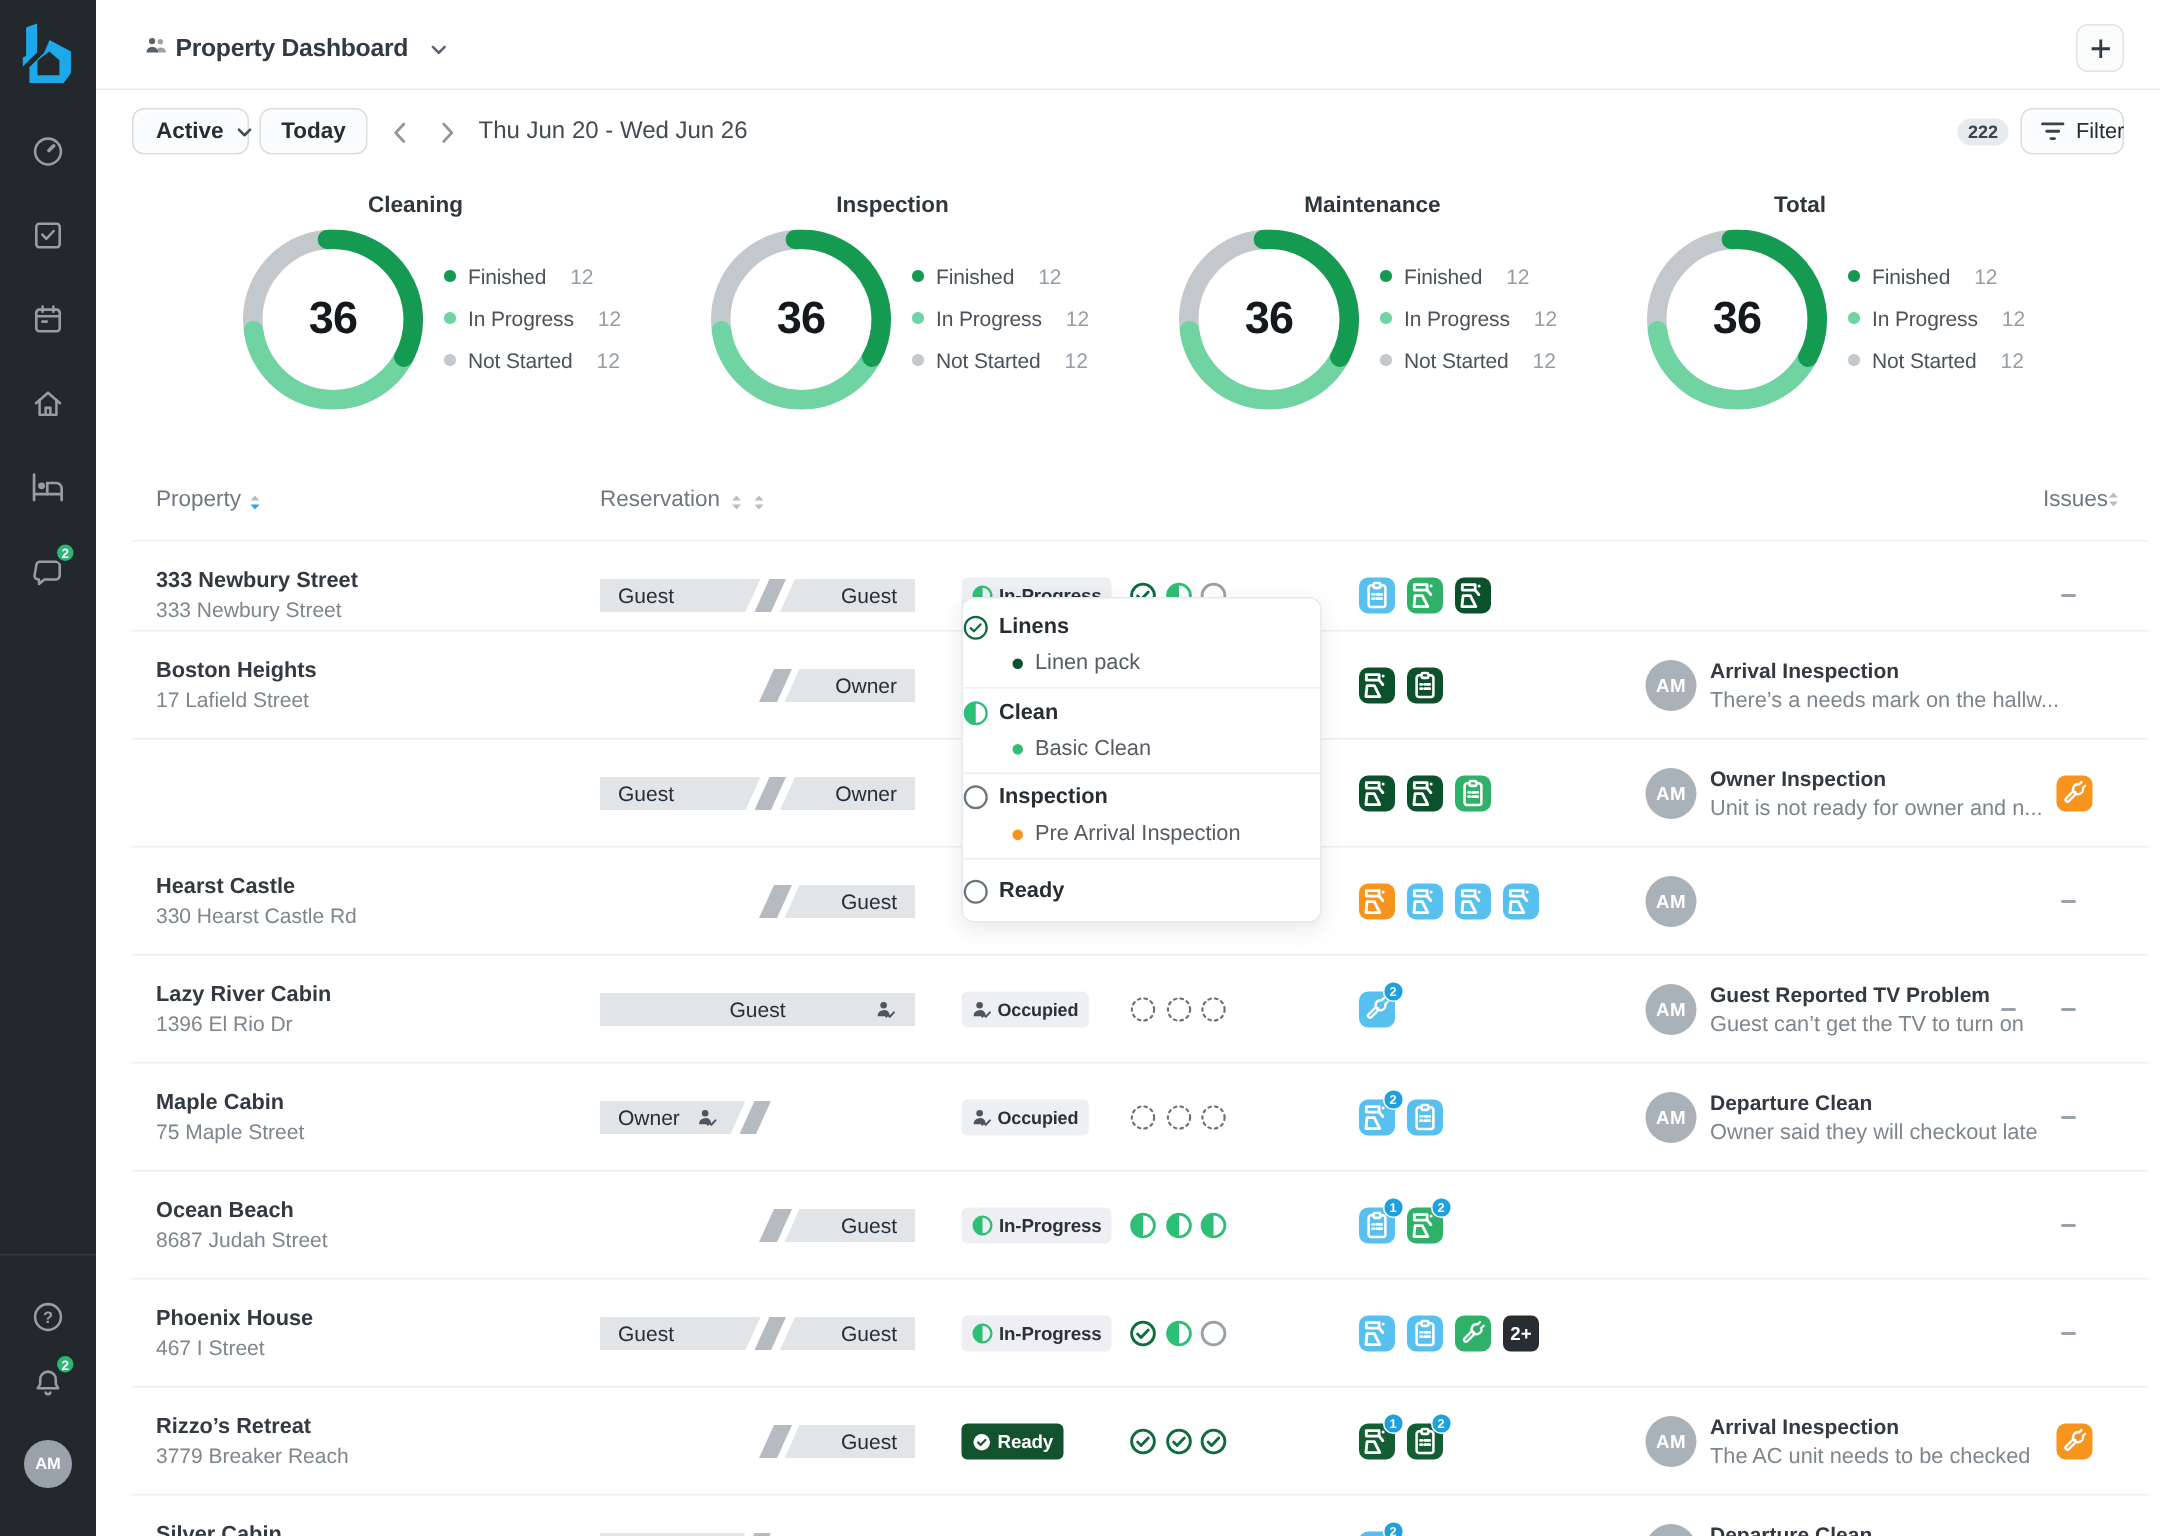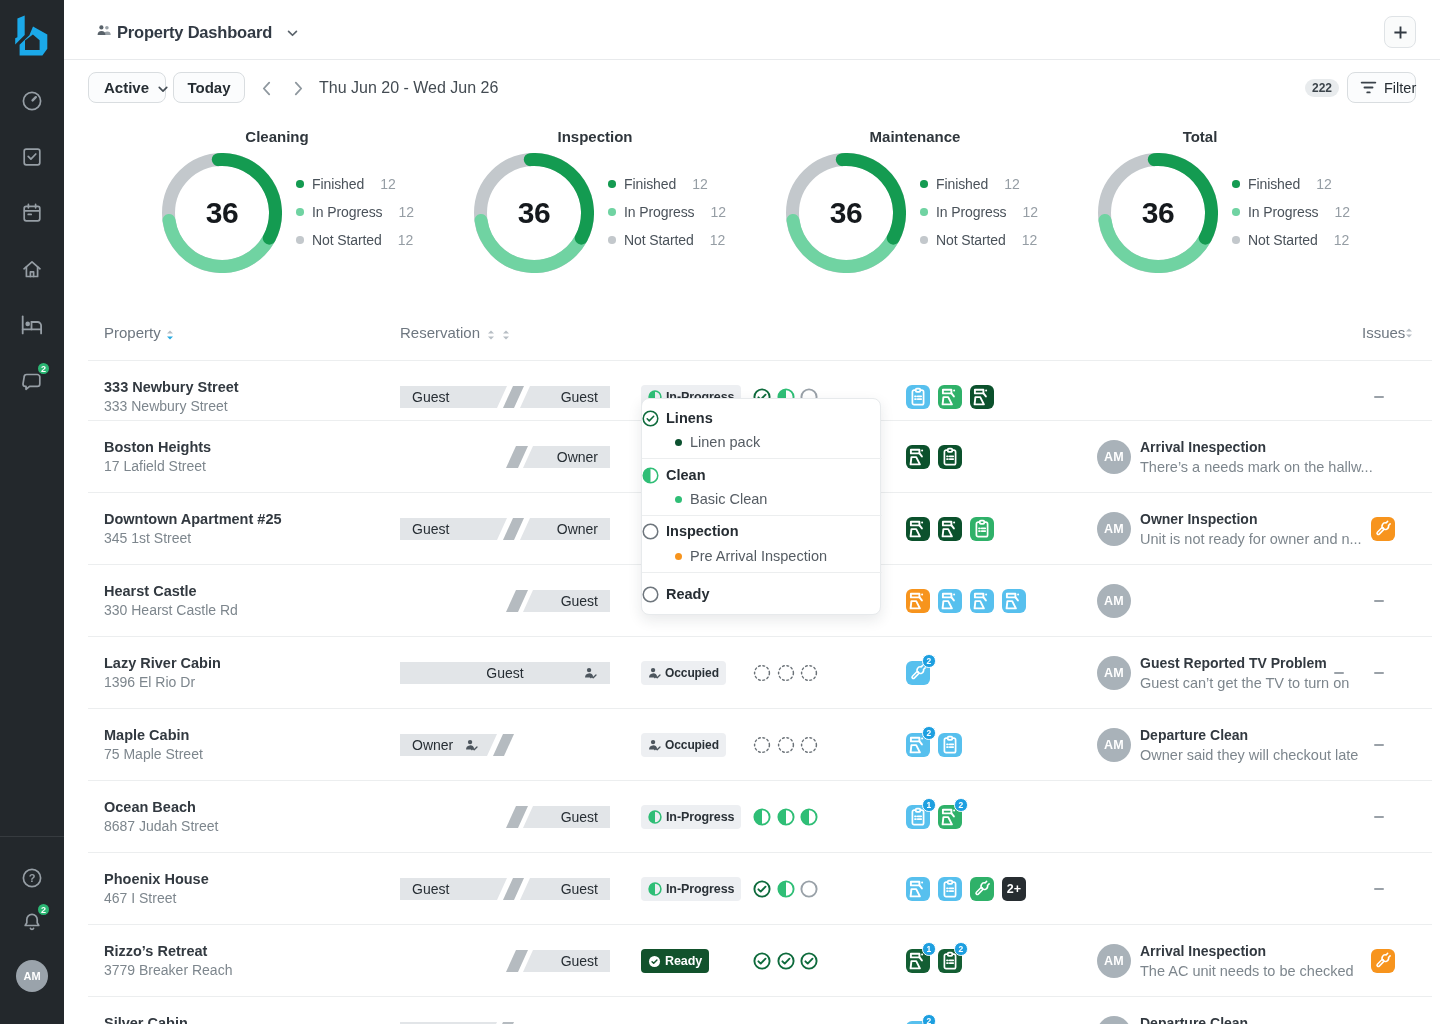--- a/index.html
+++ b/index.html
@@ -367,24 +367,20 @@
             </g>
           </svg></span>
       </span>
       <span class="av">AM</span>
       <div class="atext">
         <div class="t1">Arrival Inespection</div>
         <div class="t2">There’s a needs mark on the hallw...</div>
       </div>
     </div>
 <div class="row" style="top:492px">
-      <div class="prop">
-        <div class="pn">Downtown Apartment #25</div>
-        <div class="pa">345 1st Street</div>
-      </div>
       <div class="bar">
 <div class="seg" style="left:0;width:107px;clip-path:polygon(0 0,107px 0,97px 100%,0 100%)">
           <span class="bt" style="left:12px">Guest</span>
         </div>
 <div class="seg sl" style="left:103px;width:21px;clip-path:polygon(10px 0,21px 0,11px 100%,0 100%)"></div>
 <div class="seg" style="left:120px;width:90px;clip-path:polygon(10px 0,90px 0,90px 100%,0 100%)">
           <span class="bt" style="right:12px">Owner</span>
         </div>
 </div>
       <span class="ti-w" style="left:818px">

